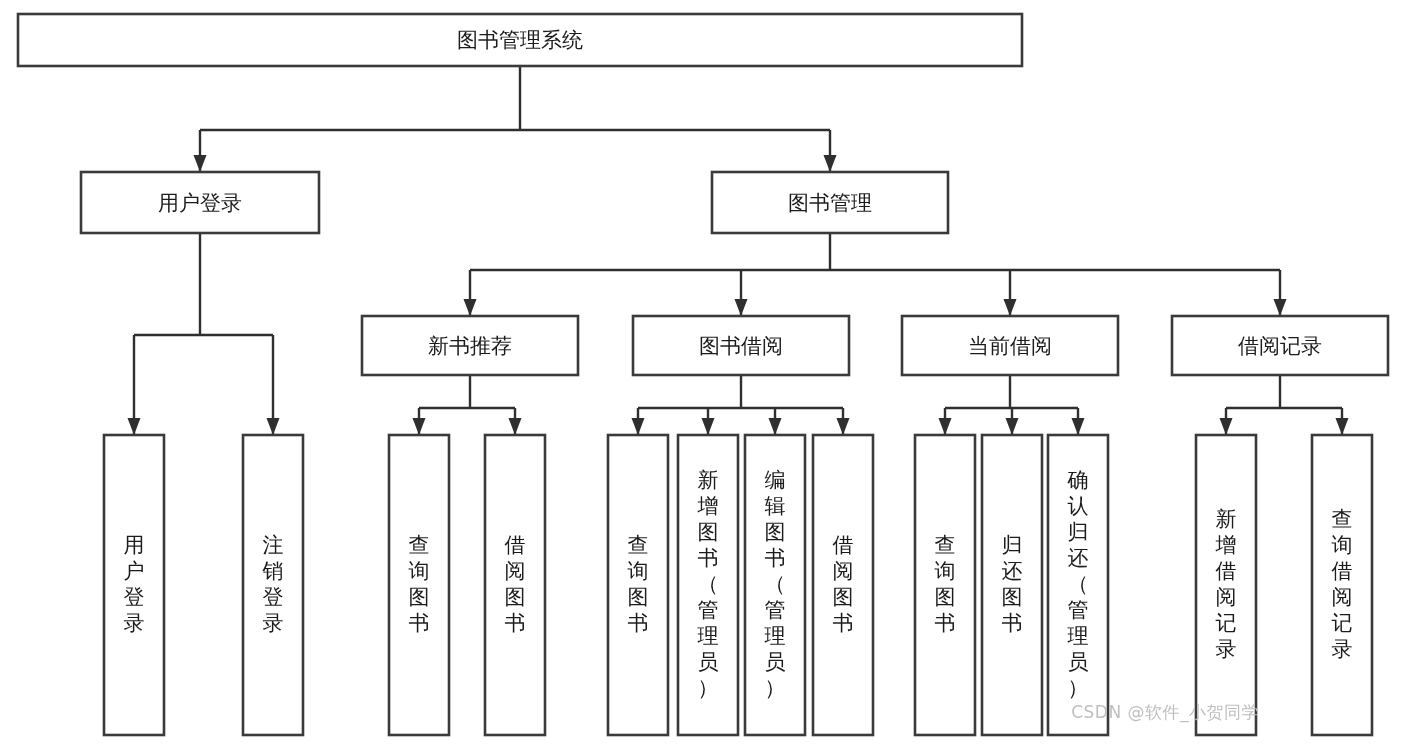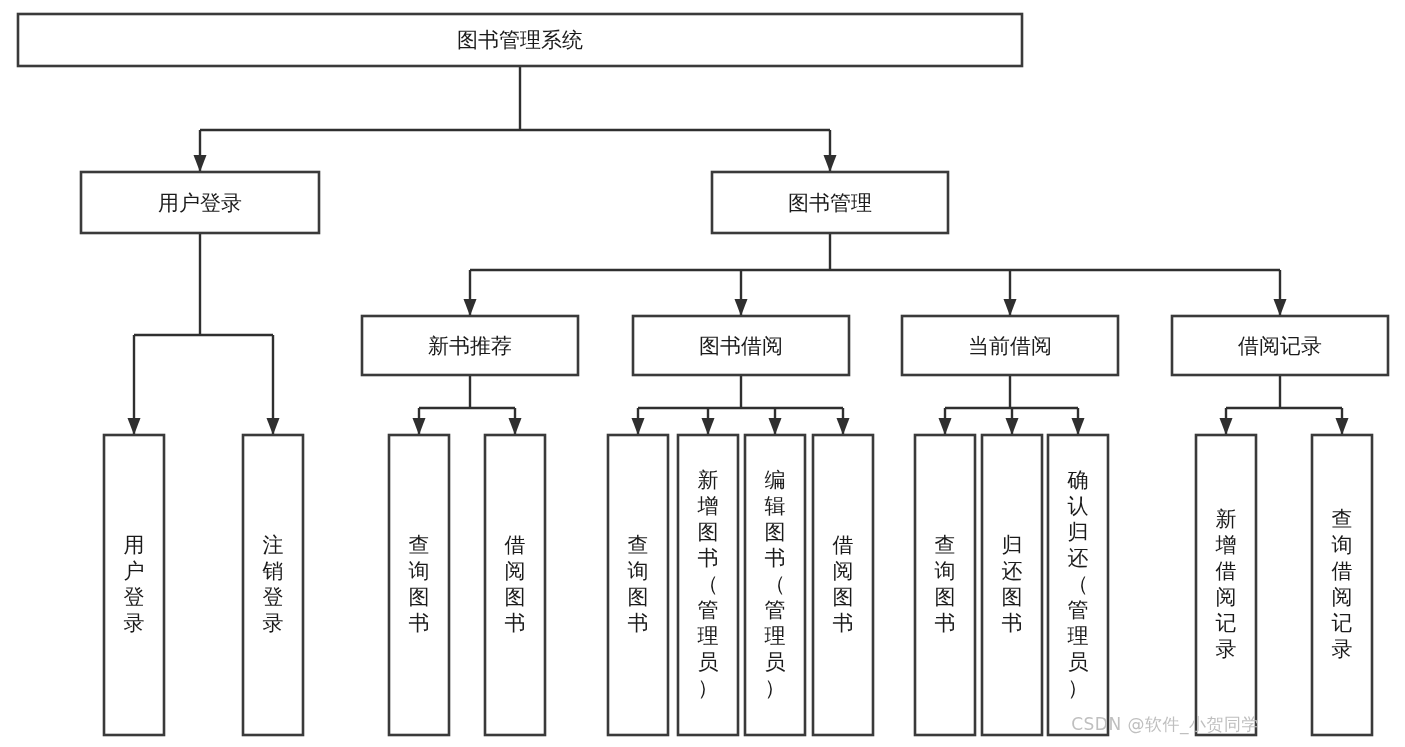--- a/index.html
+++ b/index.html
@@ -51,21 +51,21 @@
     fill: none;
     stroke-linecap: butt;
   }
   .arrow-head {
     fill: #2f2f2f;
     stroke: none;
   }
   .watermark {
     position: absolute;
     right: 8px;
-    bottom: 11px;
+    bottom: 23px;
     font-family: "DejaVu Sans", "Liberation Sans", sans-serif;
     font-size: 17px;
     color: #bfbfbf;
     letter-spacing: 0.5px;
     white-space: nowrap;
     user-select: none;
   }
 </style>
 </head>
 <body>

